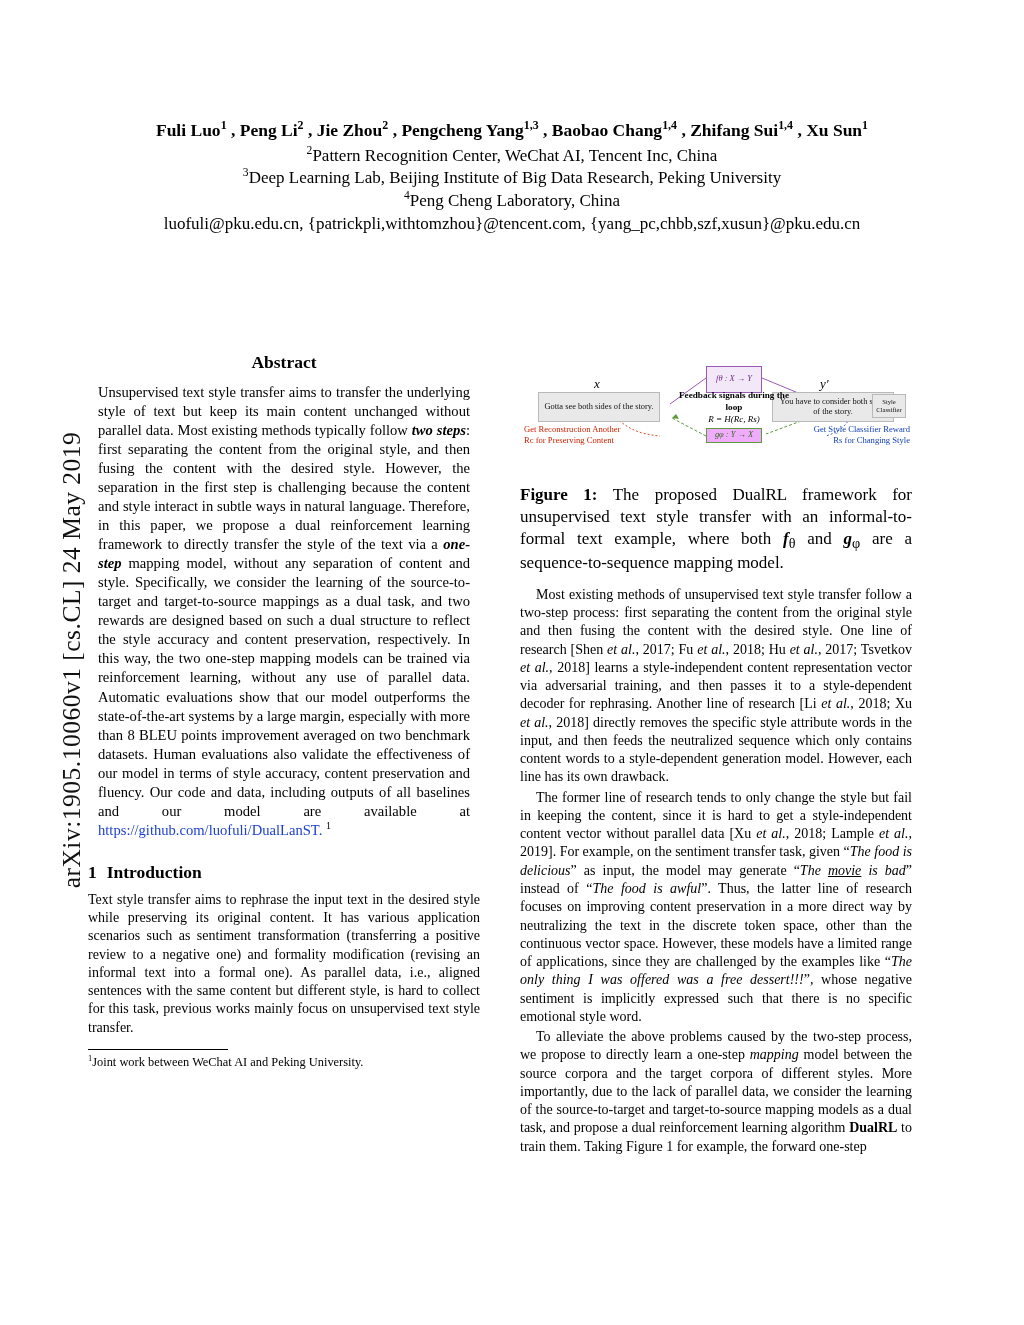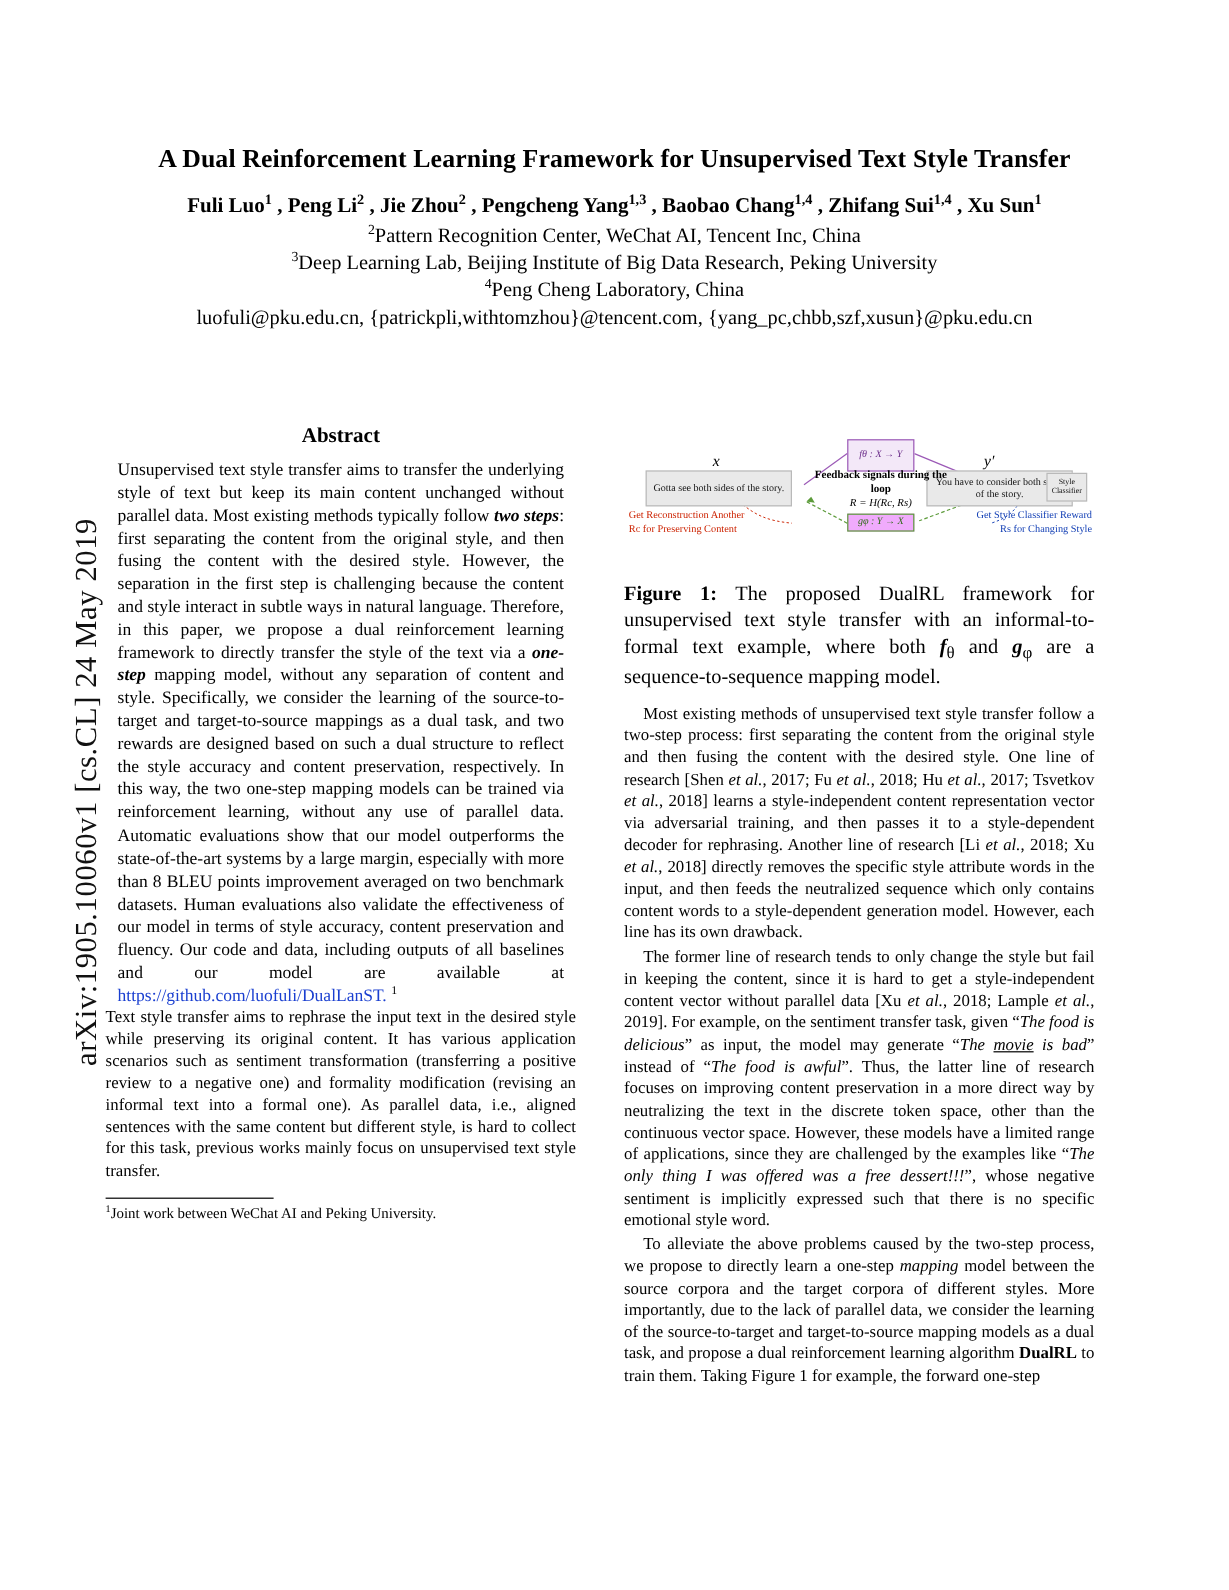--- a/index.html
+++ b/index.html
@@ -192,21 +192,20 @@
   b { font-weight: bold; }
 </style>
 </head>
 <body>
 
 <div class="page">
 
   <div class="arxiv-stamp">arXiv:1905.10060v1  [cs.CL]  24 May 2019</div>
 
   <div class="content">
-    <div class="title">A Dual Reinforcement Learning Framework for Unsupervised Text Style Transfer</div>
 
     <div class="authors">
       <span><span>Fuli Luo</span><sup>1</sup></span> ,
       <span><span>Peng Li</span><sup>2</sup></span> ,
       <span><span>Jie Zhou</span><sup>2</sup></span> ,
       <span><span>Pengcheng Yang</span><sup>1,3</sup></span> ,
       <span><span>Baobao Chang</span><sup>1,4</sup></span> ,
       <span><span>Zhifang Sui</span><sup>1,4</sup></span> ,
       <span><span>Xu Sun</span><sup>1</sup></span>
     </div>
@@ -219,20 +218,21 @@
 
     <div class="emails">luofuli@pku.edu.cn, {patrickpli,withtomzhou}@tencent.com, {yang_pc,chbb,szf,xusun}@pku.edu.cn</div>
   </div>
 
   <div class="columns">
 
     <div class="col col-left">
       <div class="abstract-head">Abstract</div>
       <p class="abstract-body"><span>Unsupervised text style transfer aims to transfer the underlying style of text but keep its main content unchanged without parallel data. Most existing methods typically follow </span><b><i>two steps</i></b><span>: first separating the content from the original style, and then fusing the content with the desired style. However, the separation in the first step is challenging because the content and style interact in subtle ways in natural language. Therefore, in this paper, we propose a dual reinforcement learning framework to directly transfer the style of the text via a </span><b><i>one-step</i></b><span> mapping model, without any separation of content and style. Specifically, we consider the learning of the source-to-target and target-to-source mappings as a dual task, and two rewards are designed based on such a dual structure to reflect the style accuracy and content preservation, respectively. In this way, the two one-step mapping models can be trained via reinforcement learning, without any use of parallel data. Automatic evaluations show that our model outperforms the state-of-the-art systems by a large margin, especially with more than 8 BLEU points improvement averaged on two benchmark datasets. Human evaluations also validate the effectiveness of our model in terms of style accuracy, content preservation and fluency. Our code and data, including outputs of all baselines and our model are available at </span><a class="link" href="#">https://github.com/luofuli/DualLanST.</a> <sup>1</sup></p>
 
+      <div class="sec-head"><span class="num">1</span><span>Introduction</span></div>
 
       <p class="body">Text style transfer aims to rephrase the input text in the desired style while preserving its original content. It has various application scenarios such as sentiment transformation (transferring a positive review to a negative one) and formality modification (revising an informal text into a formal one). As parallel data, i.e., aligned sentences with the same content but different style, is hard to collect for this task, previous works mainly focus on unsupervised text style transfer.</p>
 
       <div class="footnote-rule"></div>
       <div class="footnote"><sup>1</sup><span>Joint work between WeChat AI and Peking University.</span></div>
     </div>
 
     <div class="col col-right">
 
       <div class="figure">

